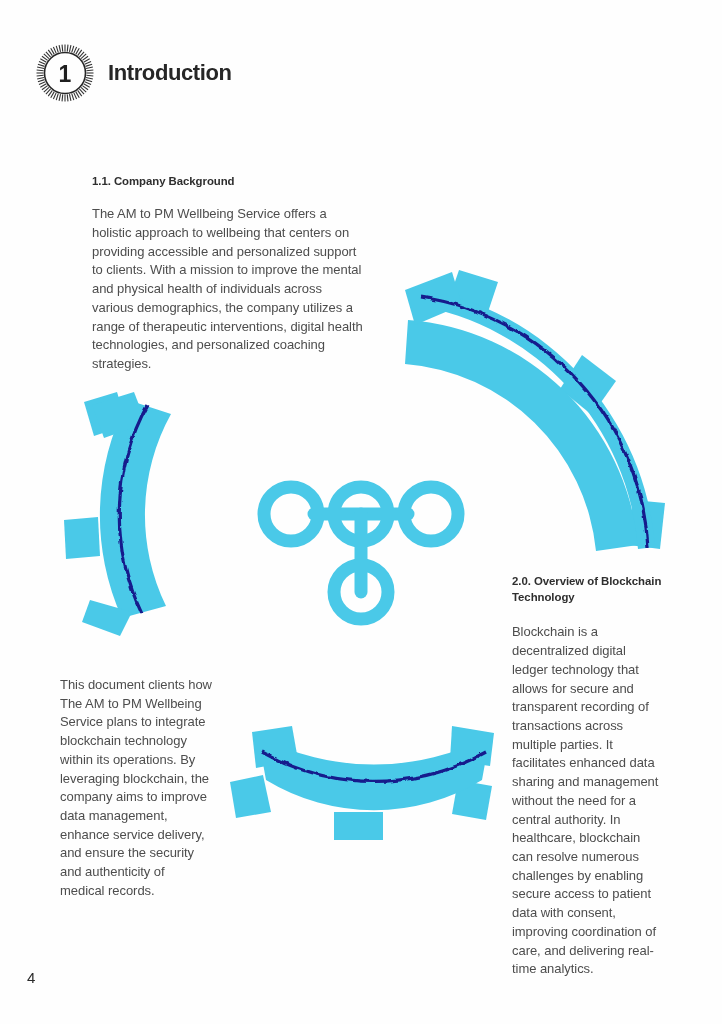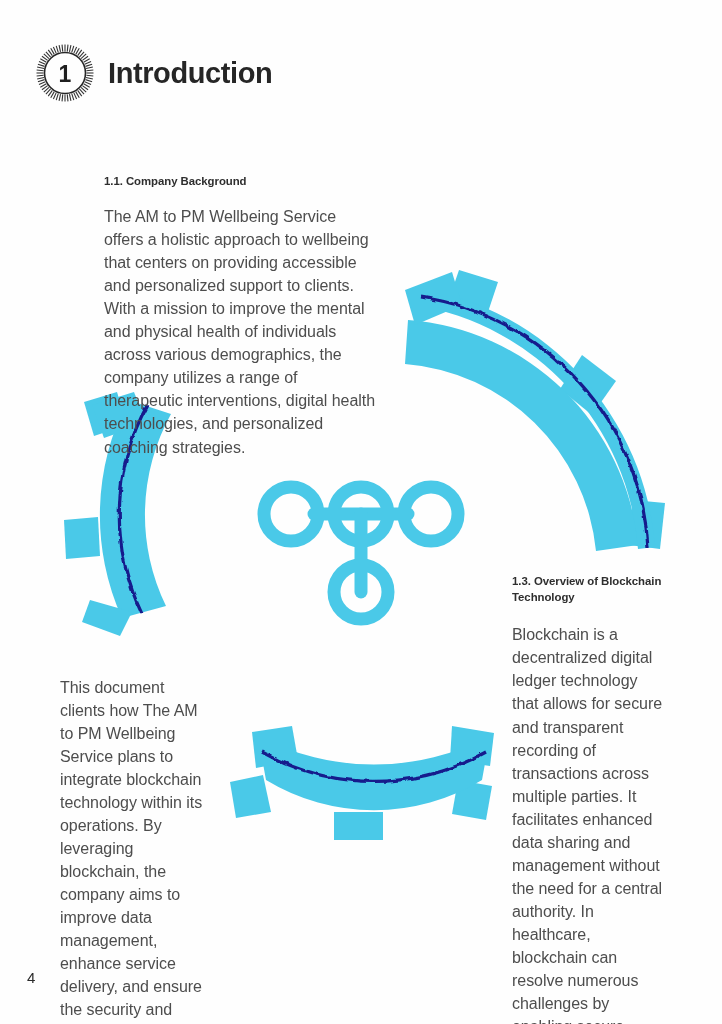--- a/index.html
+++ b/index.html
@@ -30,21 +30,21 @@
     gap: 14px;
   }
   .badge {
     position: relative;
     width: 58px;
     height: 58px;
     flex: 0 0 58px;
   }
   .badge svg { display: block; }
   .page-title {
-    font-size: 29px;
+    font-size: 22px;
     font-weight: bold;
     color: #262626;
     letter-spacing: -0.4px;
     line-height: 1;
     white-space: nowrap;
   }
 
   
   .graphic {
     position: absolute;
@@ -59,28 +59,28 @@
   .section { position: absolute; }
   .sec-head {
     font-size: 11.4px;
     font-weight: bold;
     color: #2e2e2e;
     line-height: 1.42;
     letter-spacing: -0.05px;
     margin: 0 0 16px 0;
   }
   .sec-body {
-    font-size: 16px;
+    font-size: 13px;
     color: #4d4d4d;
     line-height: 1.44;
     letter-spacing: -0.05px;
     margin: 0;
   }
 
-  #sec-1-1 { left: 104px; top: 173px; width: 272px; }
+  #sec-1-1 { left: 92px; top: 173px; width: 272px; }
   #sec-1-2 { left: 60px;  top: 676px; width: 152px; }
   #sec-1-3 { left: 512px; top: 573px; width: 152px; }
 
   #sec-1-2 .sec-head, #sec-1-3 .sec-head { margin-bottom: 18px; }
 
   
   .page-number {
     position: absolute;
     left: 27px;
     bottom: 38px;
@@ -240,19 +240,19 @@
   <div class="section" id="sec-1-1">
     <h2 class="sec-head">1.1. Company Background</h2>
     <p class="sec-body">The AM to PM Wellbeing Service offers a holistic approach to wellbeing that centers on providing accessible and personalized support to clients. With a mission to improve the mental and physical health of individuals across various demographics, the company utilizes a range of therapeutic interventions, digital health technologies, and personalized coaching strategies.</p>
   </div>
 
   <div class="section" id="sec-1-2">
     <p class="sec-body">This document clients how The AM to PM Wellbeing Service plans to integrate blockchain technology within its operations. By leveraging blockchain, the company aims to improve data management, enhance service delivery, and ensure the security and authenticity of medical records.</p>
   </div>
 
   <div class="section" id="sec-1-3">
-    <h2 class="sec-head">1.3. Overview of Blockchain Technology</h2>
+    <h2 class="sec-head">2.0. Overview of Blockchain Technology</h2>
     <p class="sec-body">Blockchain is a decentralized digital ledger technology that allows for secure and transparent recording of transactions across multiple parties. It facilitates enhanced data sharing and management without the need for a central authority. In healthcare, blockchain can resolve numerous challenges by enabling secure access to patient data with consent, improving coordination of care, and delivering real-time analytics.</p>
   </div>
 
   <div class="page-number">4</div>
 
 </div>
 
 </body></html>

